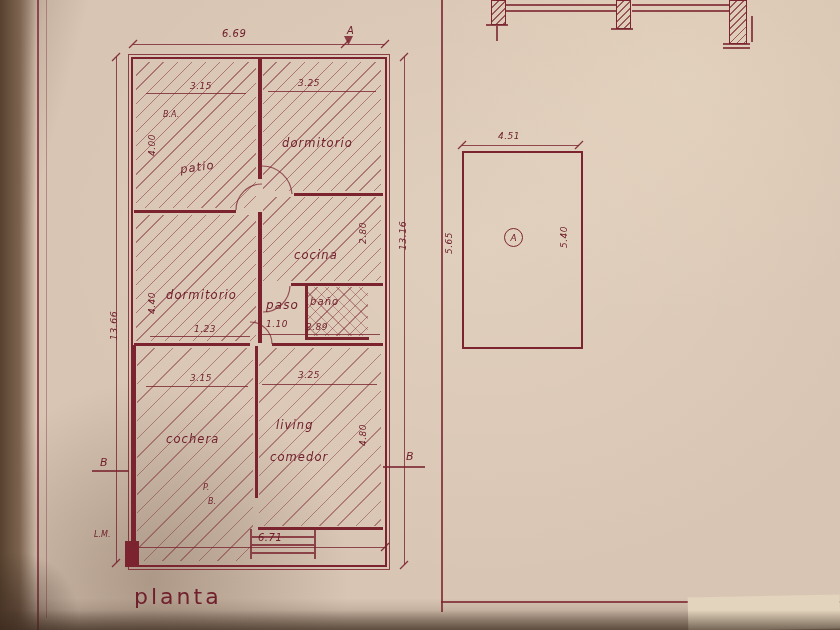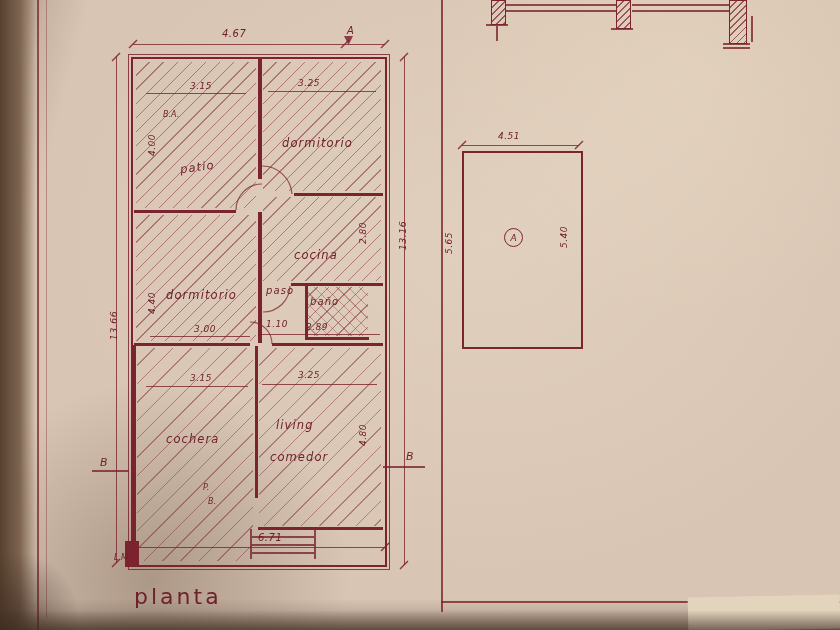--- a/index.html
+++ b/index.html
@@ -132,53 +132,53 @@
   <div class="wl" style="left:250px;top:529px;width:2px;height:30px;"></div>
   <div class="wl" style="left:314px;top:529px;width:2px;height:30px;"></div>
   <div class="wl" style="left:252px;top:536px;width:62px;height:1.5px;"></div>
   <div class="wl" style="left:252px;top:544px;width:62px;height:1.5px;"></div>
   <div class="wl" style="left:252px;top:552px;width:62px;height:1.5px;"></div>
 
   <div class="t room" style="left:180px;top:160px;transform:rotate(-8deg);">patio</div>
   <div class="t room" style="left:282px;top:136px;">dormitorio</div>
   <div class="t room" style="left:294px;top:248px;">cocina</div>
   <div class="t room" style="left:166px;top:288px;">dormitorio</div>
-  <div class="t room" style="left:266px;top:285px;font-size:10px;">paso</div>
+  <div class="t room" style="left:266px;top:298px;font-size:12px;">paso</div>
   <div class="t room" style="left:310px;top:296px;font-size:10px;">baño</div>
   <div class="t room" style="left:166px;top:432px;">cochera</div>
   <div class="t room" style="left:276px;top:418px;">living</div>
   <div class="t room" style="left:270px;top:450px;">comedor</div>
 
   <div class="t tiny" style="left:163px;top:110px;">B.A.</div>
-  <div class="t tiny" style="left:94px;top:553px;margin-left:20px;">L.M.</div>
+  <div class="t tiny" style="left:94px;top:530px;">L.M.</div>
   <div class="t tiny" style="left:203px;top:483px;">P.</div>
   <div class="t tiny" style="left:208px;top:497px;">B.</div>
 
   <div class="wl" style="left:133px;top:44px;width:252px;height:1.2px;"></div>
   <div class="wl" style="left:133px;top:547px;width:252px;height:1.2px;"></div>
   <div class="wl" style="left:116px;top:57px;width:1.2px;height:506px;"></div>
   <div class="wl" style="left:404px;top:57px;width:1.2px;height:508px;"></div>
   <div class="wl" style="left:146px;top:93px;width:100px;height:1px;"></div>
   <div class="wl" style="left:268px;top:91px;width:108px;height:1px;"></div>
   <div class="wl" style="left:150px;top:336px;width:100px;height:1px;"></div>
   <div class="wl" style="left:262px;top:334px;width:118px;height:1px;"></div>
   <div class="wl" style="left:146px;top:386px;width:102px;height:1px;"></div>
   <div class="wl" style="left:262px;top:384px;width:115px;height:1px;"></div>
   <div class="wl" style="left:92px;top:470px;width:37px;height:1.5px;"></div>
   <div class="wl" style="left:383px;top:466px;width:42px;height:1.5px;"></div>
 
-  <div class="t dimtxt" style="left:222px;top:28px;font-size:10px;">4.67</div>
+  <div class="t dimtxt" style="left:222px;top:28px;font-size:10px;">6.69</div>
   <div class="t dimtxt" style="left:190px;top:81px;">3.15</div>
   <div class="t dimtxt" style="left:298px;top:78px;">3.25</div>
   <div class="t dimtxt rot" style="left:141px;top:140px;">4.00</div>
   <div class="t dimtxt rot" style="left:141px;top:298px;">4.40</div>
   <div class="t dimtxt rot" style="left:352px;top:228px;">2.80</div>
   <div class="t dimtxt rot" style="left:99px;top:320px;font-size:9.5px;">13.66</div>
   <div class="t dimtxt rot" style="left:388px;top:230px;font-size:9.5px;">13.16</div>
-  <div class="t dimtxt" style="left:194px;top:324px;">3.00</div>
+  <div class="t dimtxt" style="left:194px;top:324px;">1.23</div>
   <div class="t dimtxt" style="left:266px;top:319px;">1.10</div>
   <div class="t dimtxt" style="left:306px;top:322px;">2.89</div>
   <div class="t dimtxt" style="left:190px;top:373px;">3.15</div>
   <div class="t dimtxt" style="left:298px;top:370px;">3.25</div>
   <div class="t dimtxt rot" style="left:352px;top:430px;">4.80</div>
   <div class="t dimtxt" style="left:258px;top:532px;font-size:10px;">6.71</div>
 
   <div class="t" style="left:347px;top:25px;font-size:10px;font-style:italic;">A</div>
   <div class="t" style="left:100px;top:456px;font-size:11px;font-style:italic;">B</div>
   <div class="t" style="left:406px;top:450px;font-size:11px;font-style:italic;">B</div>

